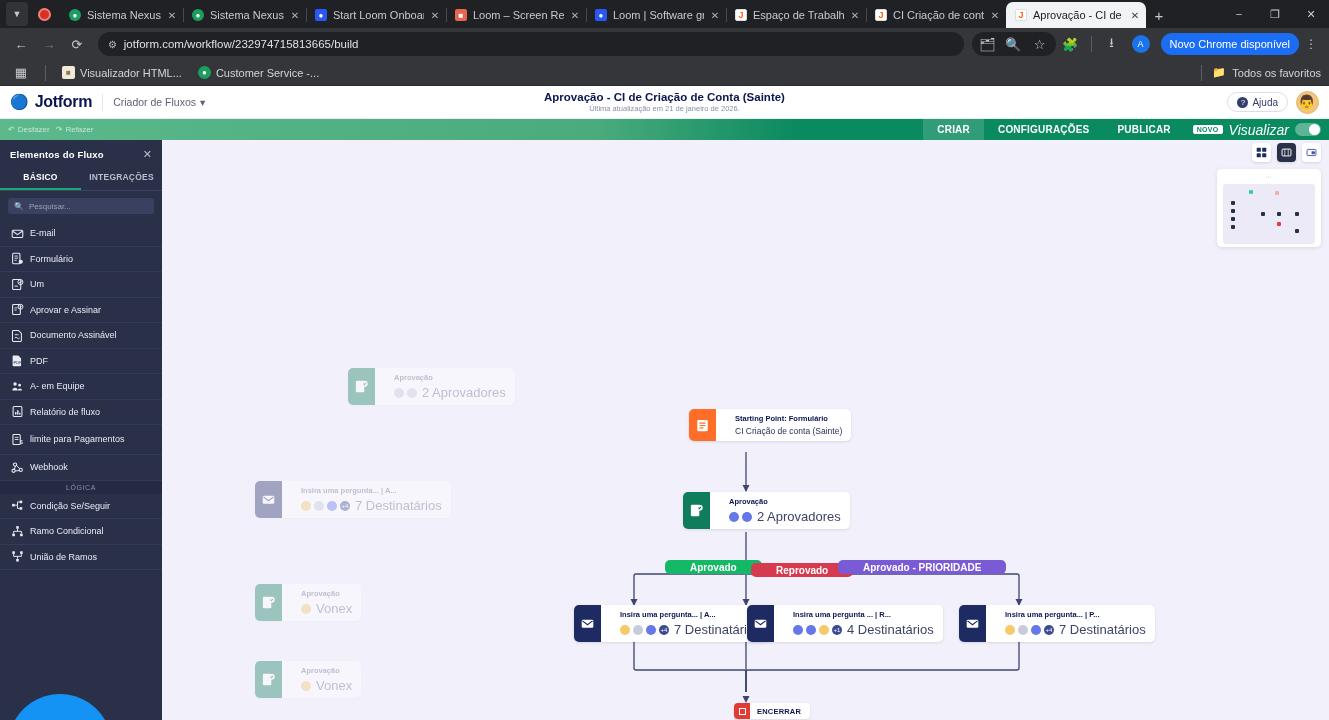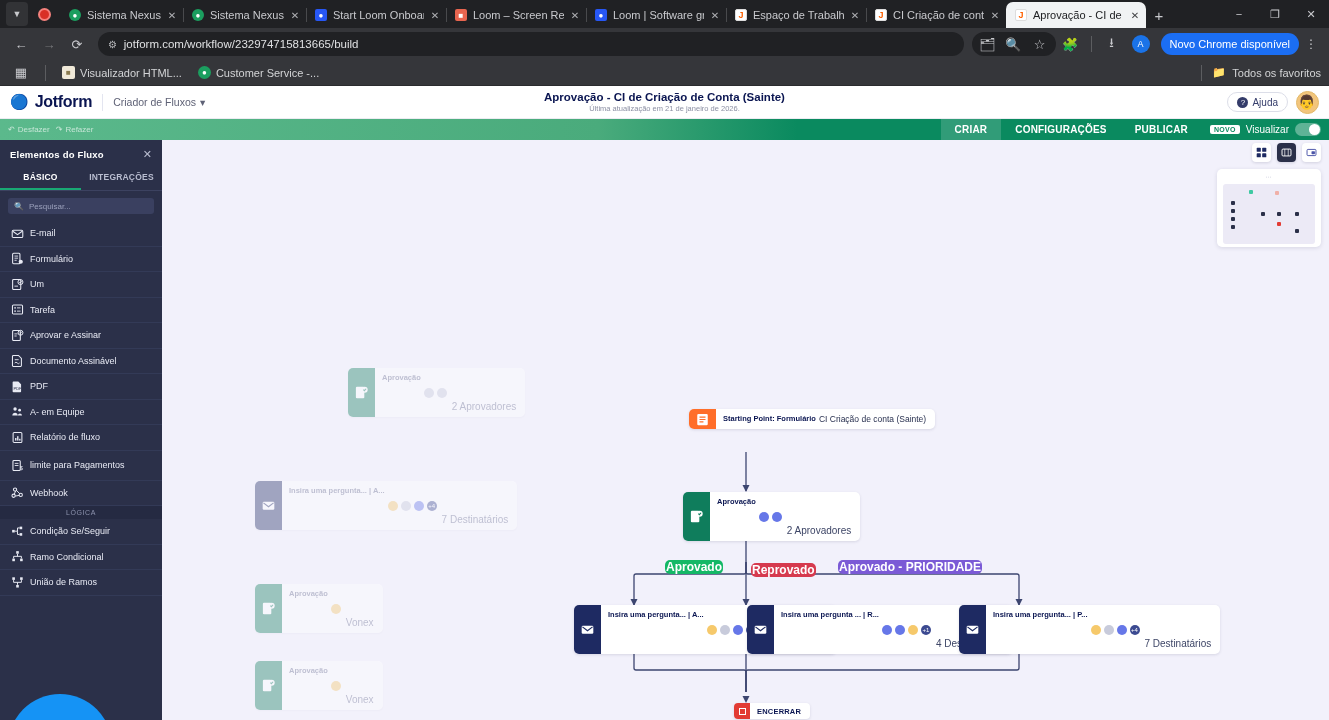--- a/index.html
+++ b/index.html
@@ -133,21 +133,21 @@
   .tb-left { display: flex; align-items: center; gap: 6px; padding: 0 8px; }
   .tb-btn { display: flex; align-items: center; gap: 3px; font-size: 8px;
             color: rgba(255,255,255,.65); }
   .tb-tabs { margin-left: auto; display: flex; align-items: stretch; }
   .tb-tab { display: flex; align-items: center; padding: 0 14px; font-size: 10px;
             font-weight: bold; color: #fff; letter-spacing: .2px; }
   .tb-tab.active { background: rgba(255,255,255,.16); }
   .tb-right { display: flex; align-items: center; gap: 6px; padding: 0 8px; }
   .novo-badge { background: #fff; color: #0a8a5f; font-size: 7px; font-weight: bold;
                 padding: 1px 4px; border-radius: 2px; letter-spacing: .3px; }
-  .vis-label { font-size: 10px; color: #fff; }
+  .vis-label { font-size: 14px; color: #fff; font-style: italic; }
   .toggle { width: 26px; height: 13px; border-radius: 7px; background: rgba(255,255,255,.35);
             position: relative; }
   .toggle i { position: absolute; right: 1px; top: 1px; width: 11px; height: 11px;
               border-radius: 50%; background: #fff; display: block; }
 
   
   .workspace { position: relative; width: 1329px; height: 666px; background: #f2f1fb;
                overflow: hidden; }
 
   
@@ -177,40 +177,40 @@
               letter-spacing: .6px; padding: 3px 0; }
 
   
   .canvas { position: absolute; left: 162px; top: 0; right: 0; bottom: 0; }
   .canvas svg.edges { position: absolute; left: 0; top: 0; width: 1167px; height: 666px; }
 
   .node { position: absolute; display: flex; background: #fff; border-radius: 5px;
           box-shadow: 0 1px 3px rgba(30,30,70,.13); overflow: hidden; }
   .node-ico { width: 27px; flex: 0 0 27px; display: flex; align-items: center;
               justify-content: center; color: #fff; }
-  .node-body { padding: 5px 9px 5px 7px; display: flex; 
+  .node-body { padding: 5px 9px 5px 19px; display: flex; flex-direction: column;
                justify-content: flex-start; gap: 3px; }
   .node-t1 { font-size: 7.5px; font-weight: bold; color: #0a1551; white-space: nowrap; }
   .node-t2 { font-size: 8.5px; color: #28304f; white-space: nowrap; }
   .node-meta { display: flex; align-items: center; gap: 3px; }
-  .node-meta .mtext { font-size: 10px; color: #3d4566; margin-left: 2px; white-space: nowrap; margin-top: 28px; }
+  .node-meta .mtext { font-size: 13px; color: #3d4566; margin-left: 2px; white-space: nowrap; }
   .ava { width: 10px; height: 10px; border-radius: 50%; display: inline-block;
          font-size: 6px; color: #fff; display: flex; align-items: center;
          justify-content: center; line-height: 1; }
   .ava.blue { background: #6677e8; }
   .ava.gold { background: #f6c96b; }
   .ava.grey { background: #c8cbdb; color: #596; }
   .ava.navy { background: #3c4a91; }
 
   .ic-orange { background: #ff6e29; }
   .ic-green  { background: #0f7d5c; }
   .ic-navy   { background: #1e2a62; }
 
   .badge { position: absolute; height: 14px; border-radius: 5px; color: #fff;
-           font-size: 12px; display: flex; align-items: center; padding: 0 1px;
+           font-size: 10px; display: flex; align-items: center; padding: 0 25px;
            font-weight: 600; white-space: nowrap; z-index: 5; }
   .b-green  { background: #14b866; }
   .b-red    { background: #d63a4e; }
   .b-purple { background: #7b5ad6; }
 
   .node.ghost { opacity: .38; box-shadow: 0 1px 2px rgba(30,30,70,.07); }
   .node.ghost .node-t1, .node.ghost .node-t2, .node.ghost .mtext { color: #6a7090; }
 
   .end-node { position: absolute; display: flex; align-items: center; background: #fff;
               border-radius: 4px; box-shadow: 0 1px 3px rgba(30,30,70,.13); overflow: hidden;
@@ -438,32 +438,20 @@
           <svg width="13" height="13" viewBox="0 0 16 16">
               <rect x="2" y="1.8" width="10" height="12.4" rx="1.2" fill="none" stroke="currentColor" stroke-width="1.3"></rect>
               <circle cx="11.6" cy="5" r="3.1" fill="none" stroke="currentColor" stroke-width="1.2"></circle>
               <path d="M10.2 5 L11.3 6.1 L13.1 4" fill="none" stroke="currentColor" stroke-width="1.2"></path>
               <line x1="4.2" y1="10" x2="8.6" y2="10" stroke="currentColor" stroke-width="1.1"></line>
             </svg>
         </span>
         <span class="fp-label">Um</span>
       </div>
 
-      <div class="fp-item">
-        <span class="fp-ico">
-          <svg width="13" height="13" viewBox="0 0 16 16">
-              <rect x="1.8" y="2.4" width="12.4" height="11.2" rx="1.3" fill="none" stroke="currentColor" stroke-width="1.3"></rect>
-              <circle cx="5" cy="6" r="1" fill="currentColor"></circle>
-              <circle cx="5" cy="10" r="1" fill="currentColor"></circle>
-              <line x1="7.4" y1="6" x2="11.8" y2="6" stroke="currentColor" stroke-width="1.1"></line>
-              <line x1="7.4" y1="10" x2="11.8" y2="10" stroke="currentColor" stroke-width="1.1"></line>
-            </svg>
-        </span>
-        <span class="fp-label">Tarefa</span>
-      </div>
 
       <div class="fp-item">
         <span class="fp-ico">
           <svg width="13" height="13" viewBox="0 0 16 16">
               <rect x="2" y="1.8" width="9.5" height="12.4" rx="1.2" fill="none" stroke="currentColor" stroke-width="1.3"></rect>
               <line x1="4.2" y1="6" x2="8" y2="6" stroke="currentColor" stroke-width="1.1"></line>
               <line x1="4.2" y1="8.6" x2="7" y2="8.6" stroke="currentColor" stroke-width="1.1"></line>
               <circle cx="11.7" cy="4.6" r="3" fill="none" stroke="currentColor" stroke-width="1.2"></circle>
               <path d="M10.4 4.6 L11.4 5.6 L13.1 3.6" fill="none" stroke="currentColor" stroke-width="1.2"></path>
             </svg>

